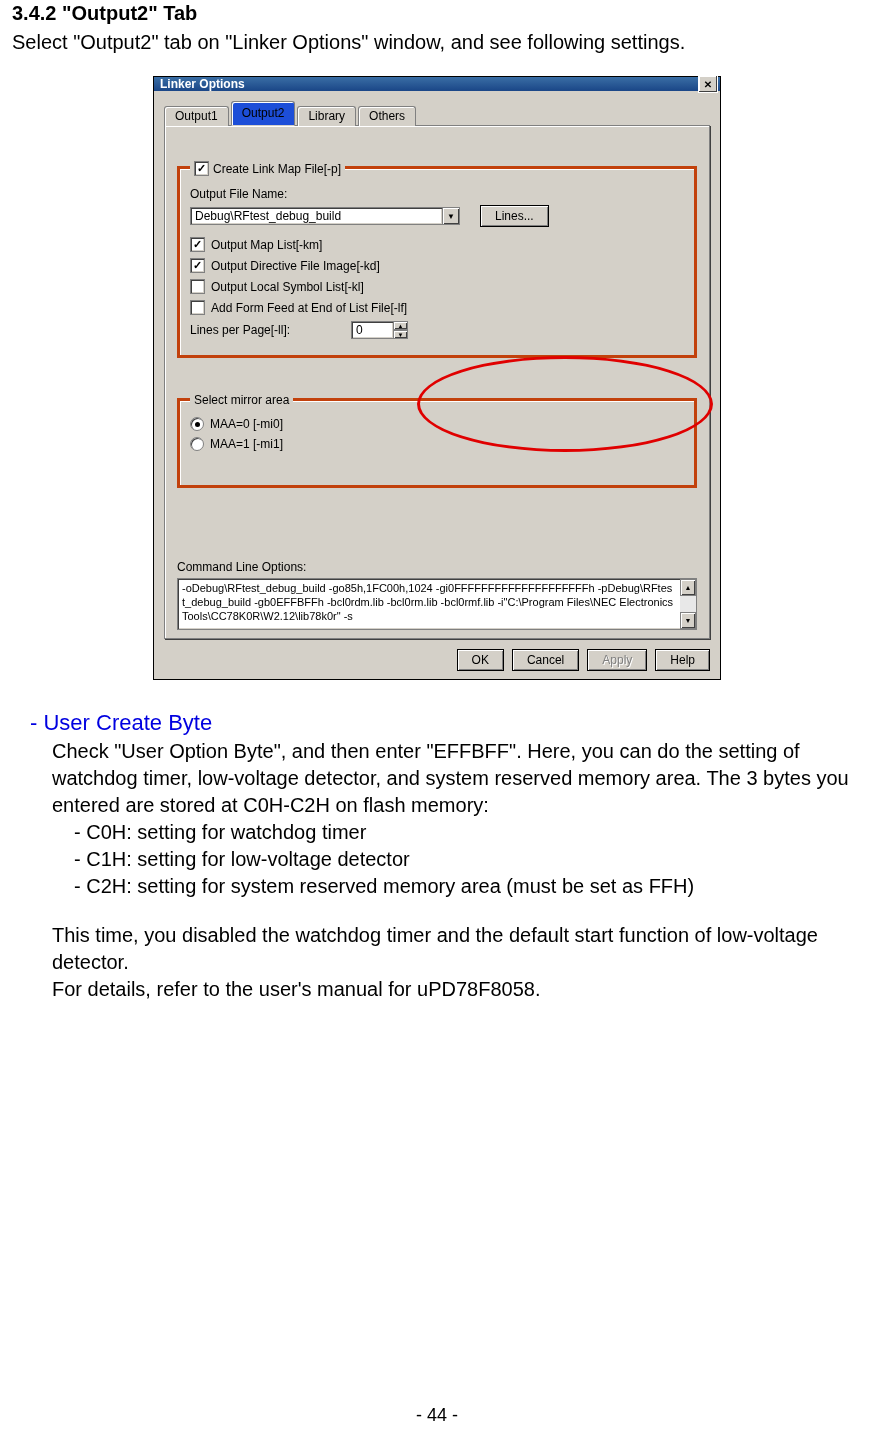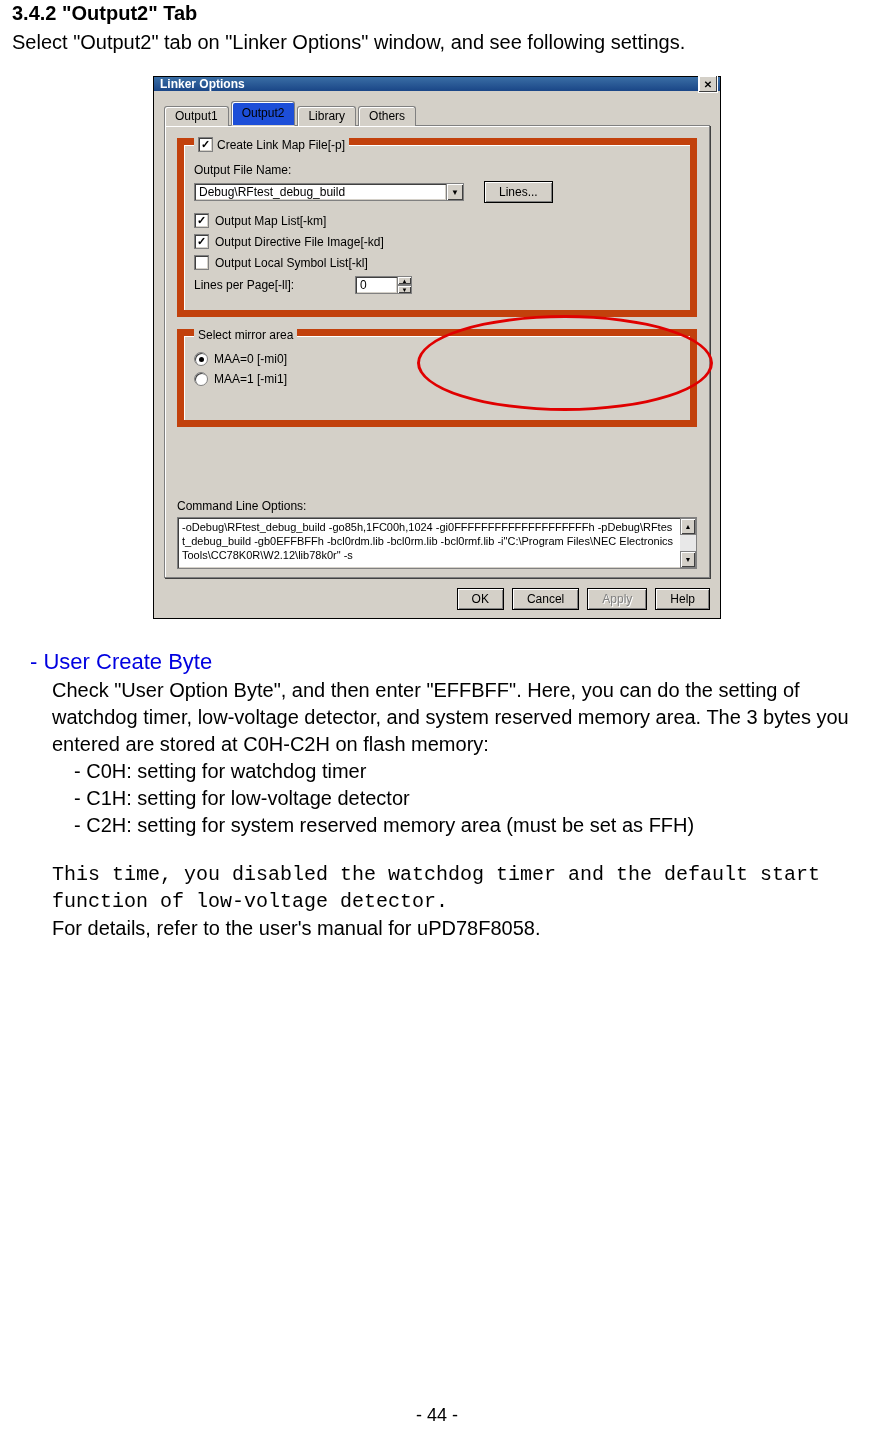--- a/index.html
+++ b/index.html
@@ -81,25 +81,26 @@
     padding-bottom: 5px;
     border-bottom: 1px solid #d4d0c8;
   }
   .tab-panel {
     border: 1px solid #808080;
     box-shadow: inset 1px 1px #fff, 1px 1px #404040;
     background: #d4d0c8;
     padding: 12px 12px 8px 12px;
   }
   .groupbox {
-    border: 7px solid #c2410c;
+    border: 3px solid #c2410c;
     box-shadow: inset 1px 1px #fff;
     position: relative;
     margin-bottom: 12px;
     padding: 16px 10px 10px 10px;
+    margin-top: 28px;
   }
   .groupbox.with-checkbox-legend { padding-top: 18px; }
   .group-legend {
     position: absolute;
     top: -8px;
     left: 10px;
     background: #d4d0c8;
     padding: 0 4px;
     display: flex;
     align-items: center;
@@ -273,20 +274,24 @@
             <span>Output Map List[-km]</span>
           </div>
           <div class="opt-row">
             <span class="chk checked"></span>
             <span>Output Directive File Image[-kd]</span>
           </div>
           <div class="opt-row">
             <span class="chk"></span>
             <span>Output Local Symbol List[-kl]</span>
           </div>
+          <div class="opt-row">
+            <span class="chk"></span>
+            <span>Add Form Feed at End of List File[-lf]</span>
+          </div>
 
           <div class="opt-row" style="margin-top:4px;">
             <span style="width:155px;">Lines per Page[-ll]:</span>
             <span class="spinner">
               <input class="win-input" value="0" style="">
               <span class="spin-btns">
                 <div>▲</div>
                 <div>▼</div>
               </span>
             </span>
@@ -331,18 +336,18 @@
       </div>
     </div>
   </div>
 
   <div class="body-text">
     <div class="sub-heading">- User Create Byte</div>
     <div class="para">Check "User Option Byte", and then enter "EFFBFF". Here, you can do the setting of watchdog timer, low-voltage detector, and system reserved memory area. The 3 bytes you entered are stored at C0H-C2H on flash memory:</div>
     <div class="bullets">- C0H: setting for watchdog timer</div>
     <div class="bullets">- C1H: setting for low-voltage detector</div>
     <div class="bullets">- C2H: setting for system reserved memory area (must be set as FFH)</div>
-    <div class="para" style="margin-top:22px;font-family:Liberation Mono, monospace;">This time, you disabled the watchdog timer and the default start function of low-voltage detector.</div>
+    <div class="para" style="margin-top:22px;">This time, you disabled the watchdog timer and the default start function of low-voltage detector.</div>
     <div class="para">For details, refer to the user's manual for uPD78F8058.</div>
   </div>
 
   <div class="page-num">- 44 -</div>
 </div>
 
 </body></html>

